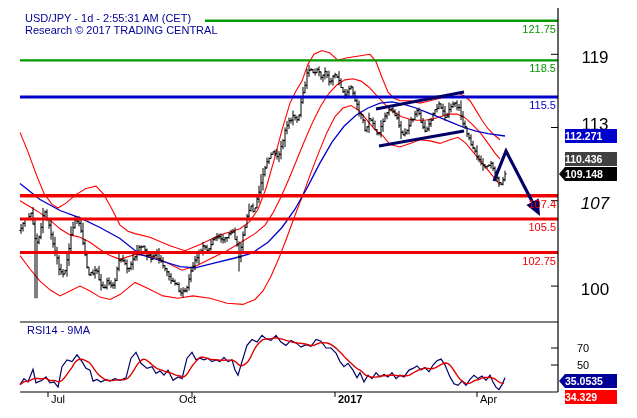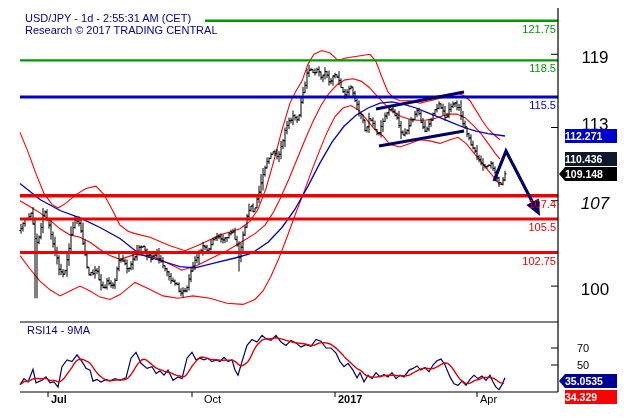--- a/index.html
+++ b/index.html
@@ -67,25 +67,25 @@
   <div class="lvl-label" style="top: 255px; color: rgb(238, 0, 0);">102.75</div>
 
   <div class="ptick" style="top: 48px;">119</div>
   <div class="ptick" style="top: 115px;">113</div>
   <div class="ptick" style="top: 194px; font-style: italic;">107</div>
   <div class="ptick" style="top: 280px;">100</div>
 
   <div class="rtick" style="top: 342px;">70</div>
   <div class="rtick" style="top: 359px;">50</div>
 
-  <div class="xlab" style="left: 51px; font-weight: bold;">Jul</div>
-  <div class="xlab" style="left: 204px;">Oct</div>
+  <div class="xlab" style="left: 51px;">Jul</div>
+  <div class="xlab" style="left: 179px;">Oct</div>
   <div class="xlab bold" style="left: 338px;">2017</div>
   <div class="xlab" style="left: 480px;">Apr</div>
 
   <div class="badge" style="background: rgb(0, 0, 204); top: 129px;">112.271</div>
-  <div class="badge" style="background: #0f172a; top: 152px;">110.436</div>
+  <div class="badge" style="background: #404040; top: 152px;">110.436</div>
   <div class="badge" style="background: rgb(0, 0, 0); top: 167px;">109.148<span class="badge-tip" style="border-right-color: rgb(0, 0, 0);"></span></div>
   <div class="badge" style="background: rgb(0, 0, 153); top: 374px;">35.0535<span class="badge-tip" style="border-right-color: rgb(0, 0, 153);"></span></div>
   <div class="badge" style="background: rgb(255, 0, 0); top: 390px;">34.329</div>
 
   <div class="rsi-label">RSI14 - 9MA</div>
 </div>
 
 </body></html>

